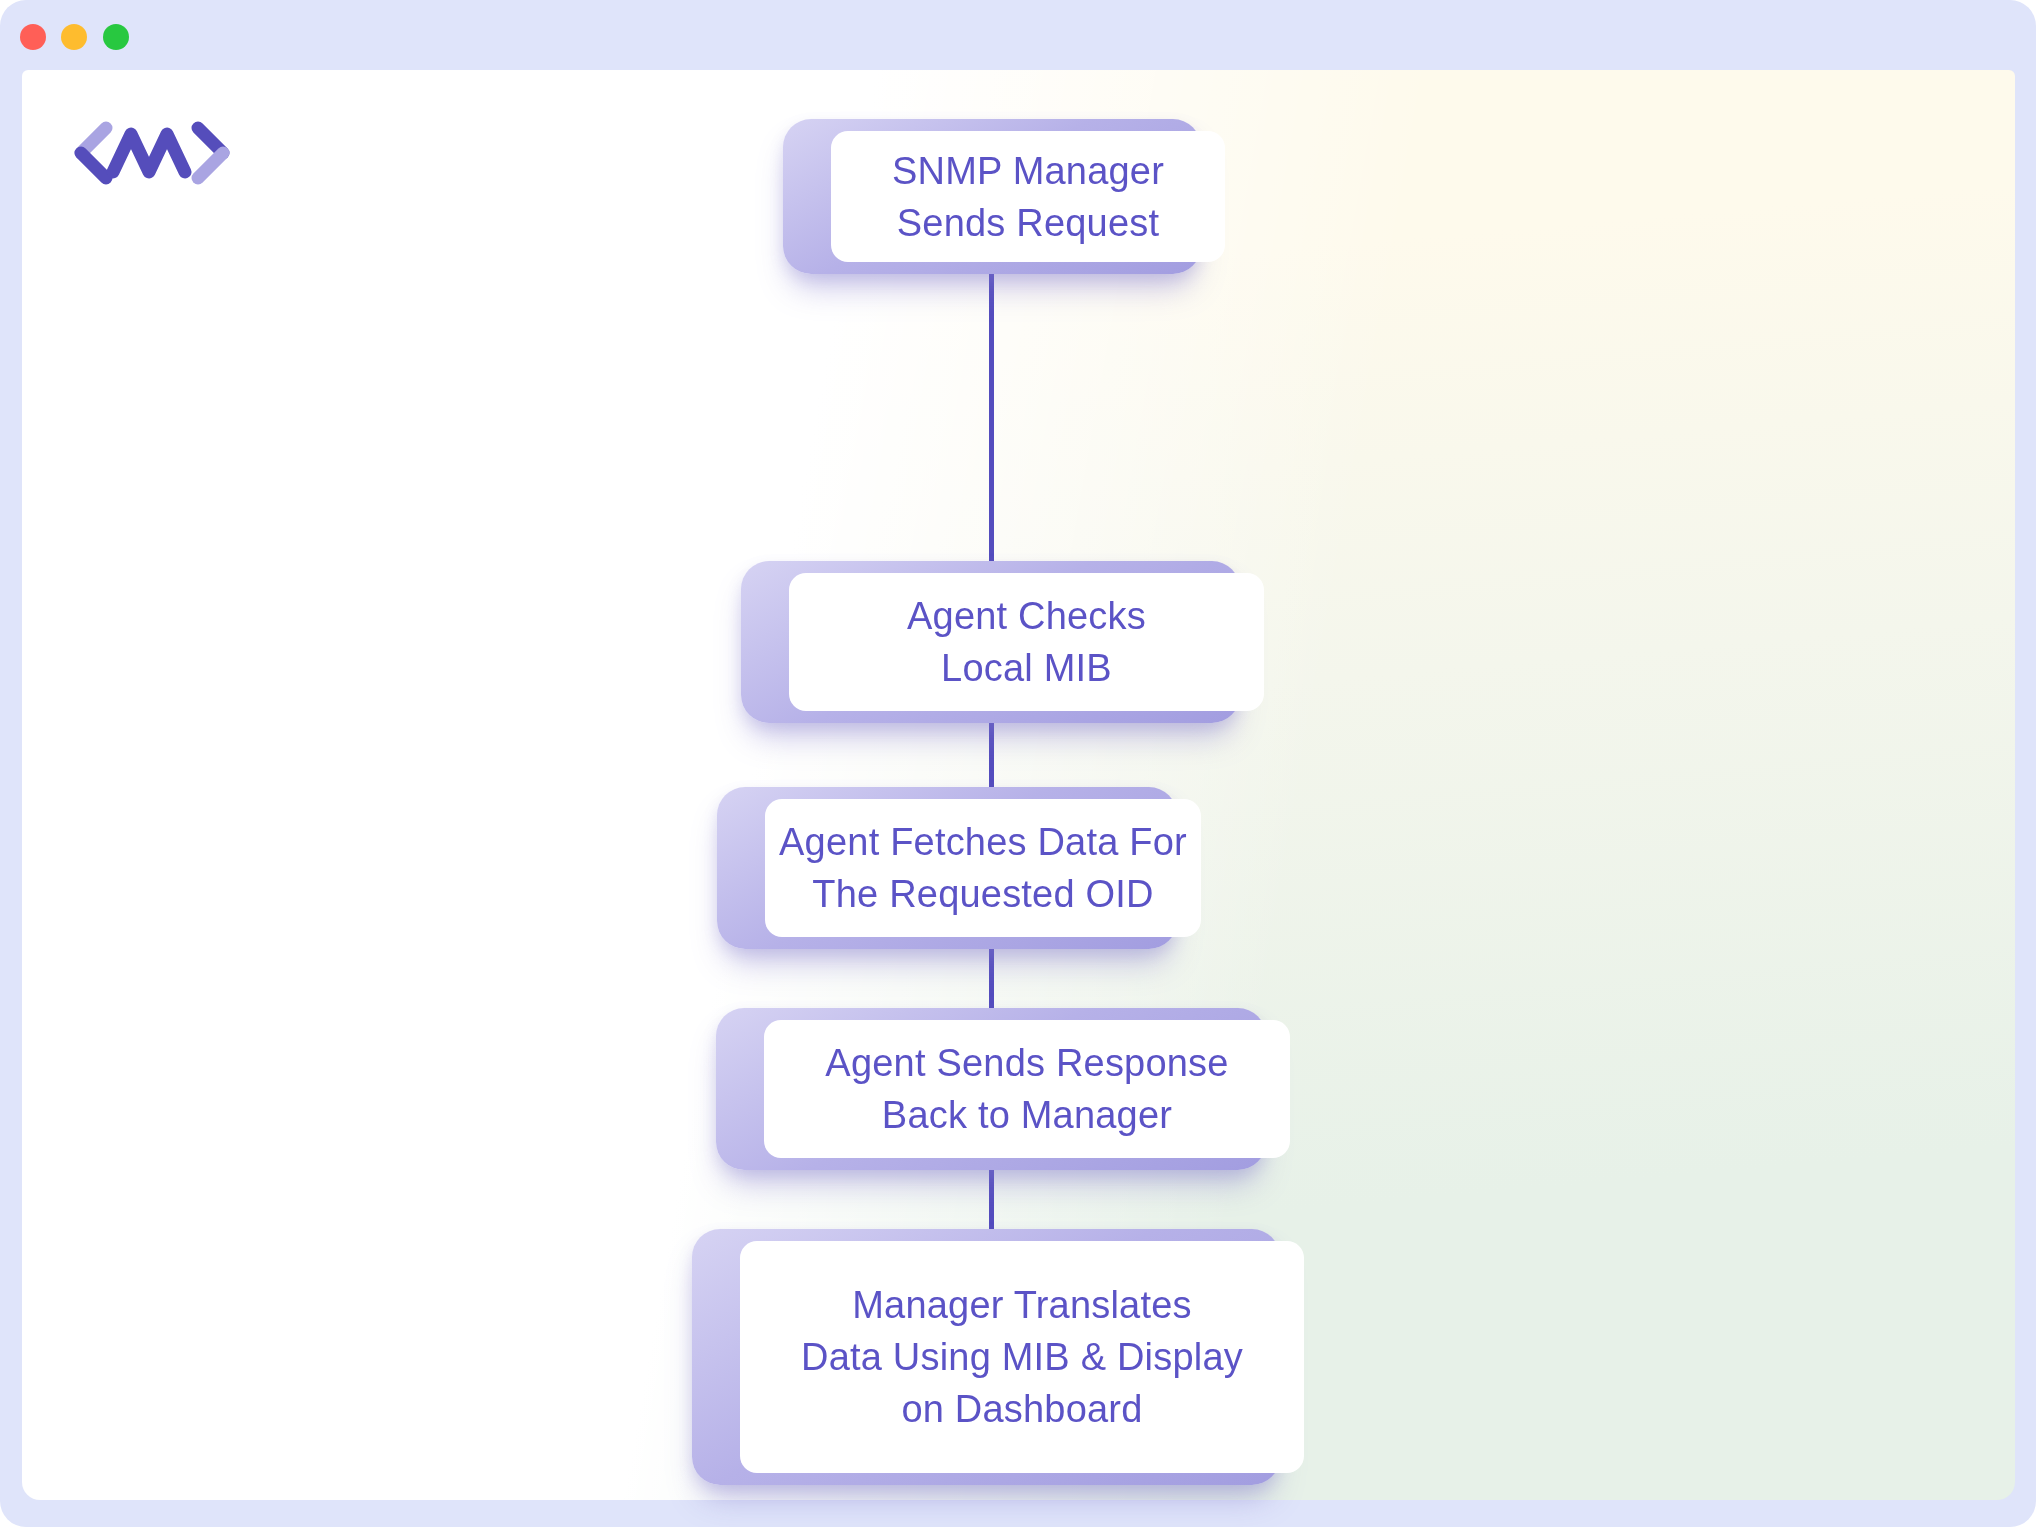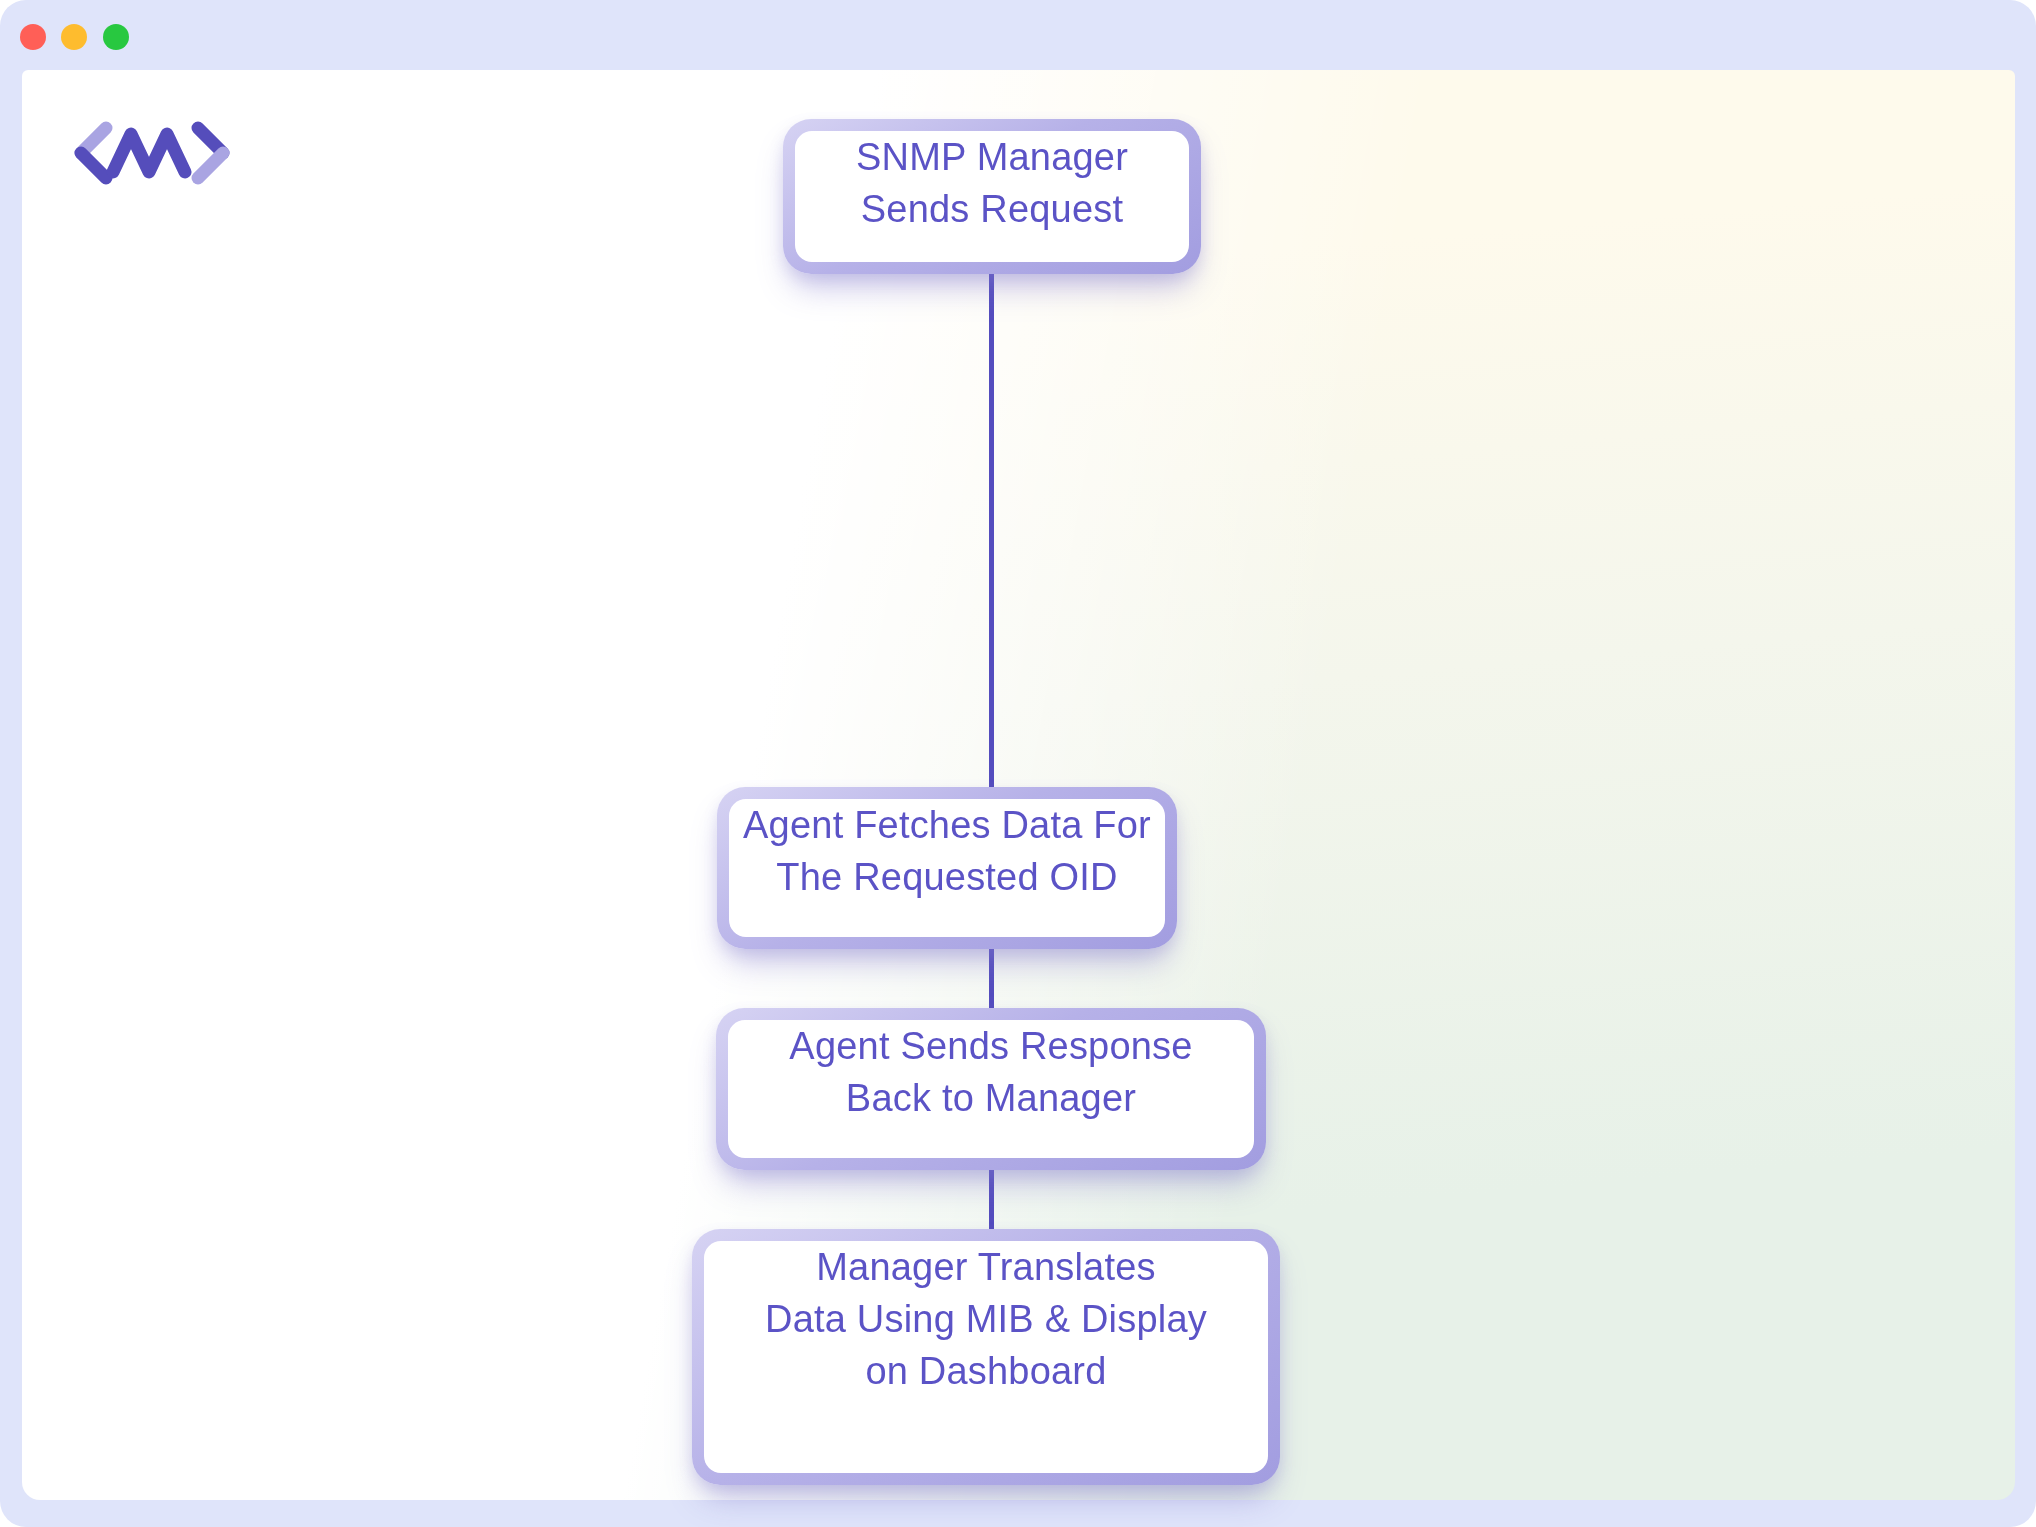--- a/index.html
+++ b/index.html
@@ -68,21 +68,23 @@
     box-shadow:
       0 20px 32px -8px rgba(130, 122, 205, 0.45),
       0 6px 14px rgba(130, 122, 205, 0.18);
   }
   .node-inner {
     width: 100%; height: 100%;
     box-sizing: border-box;
     background: #ffffff;
     border-radius: 17px;
     display: flex;
+    align-items: center;
     justify-content: center;
+    margin-left: 36px;
   }
   .node-label {
     white-space: pre-line;
     text-align: center;
     color: #5b53c6;
     font-size: 38px;
     line-height: 52px;
     font-weight: 500;
     letter-spacing: 0.2px;
   }
@@ -111,20 +113,26 @@
   <div class="connector"></div>
 
   <div class="node" style="left:783px; top:119px; width:418px; height:155px;">
     <div class="node-inner">
       <span class="node-label">SNMP Manager
 Sends Request</span>
     </div>
   </div>
 
 
+  <div class="node" style="left:741px; top:561px; width:499px; height:162px;">
+    <div class="node-inner">
+      <span class="node-label">Agent Checks
+Local MIB</span>
+    </div>
+  </div>
 
   <div class="node" style="left:717px; top:787px; width:460px; height:162px;">
     <div class="node-inner">
       <span class="node-label">Agent Fetches Data For
 The Requested OID</span>
     </div>
   </div>
 
   <div class="node" style="left:716px; top:1008px; width:550px; height:162px;">
     <div class="node-inner">

